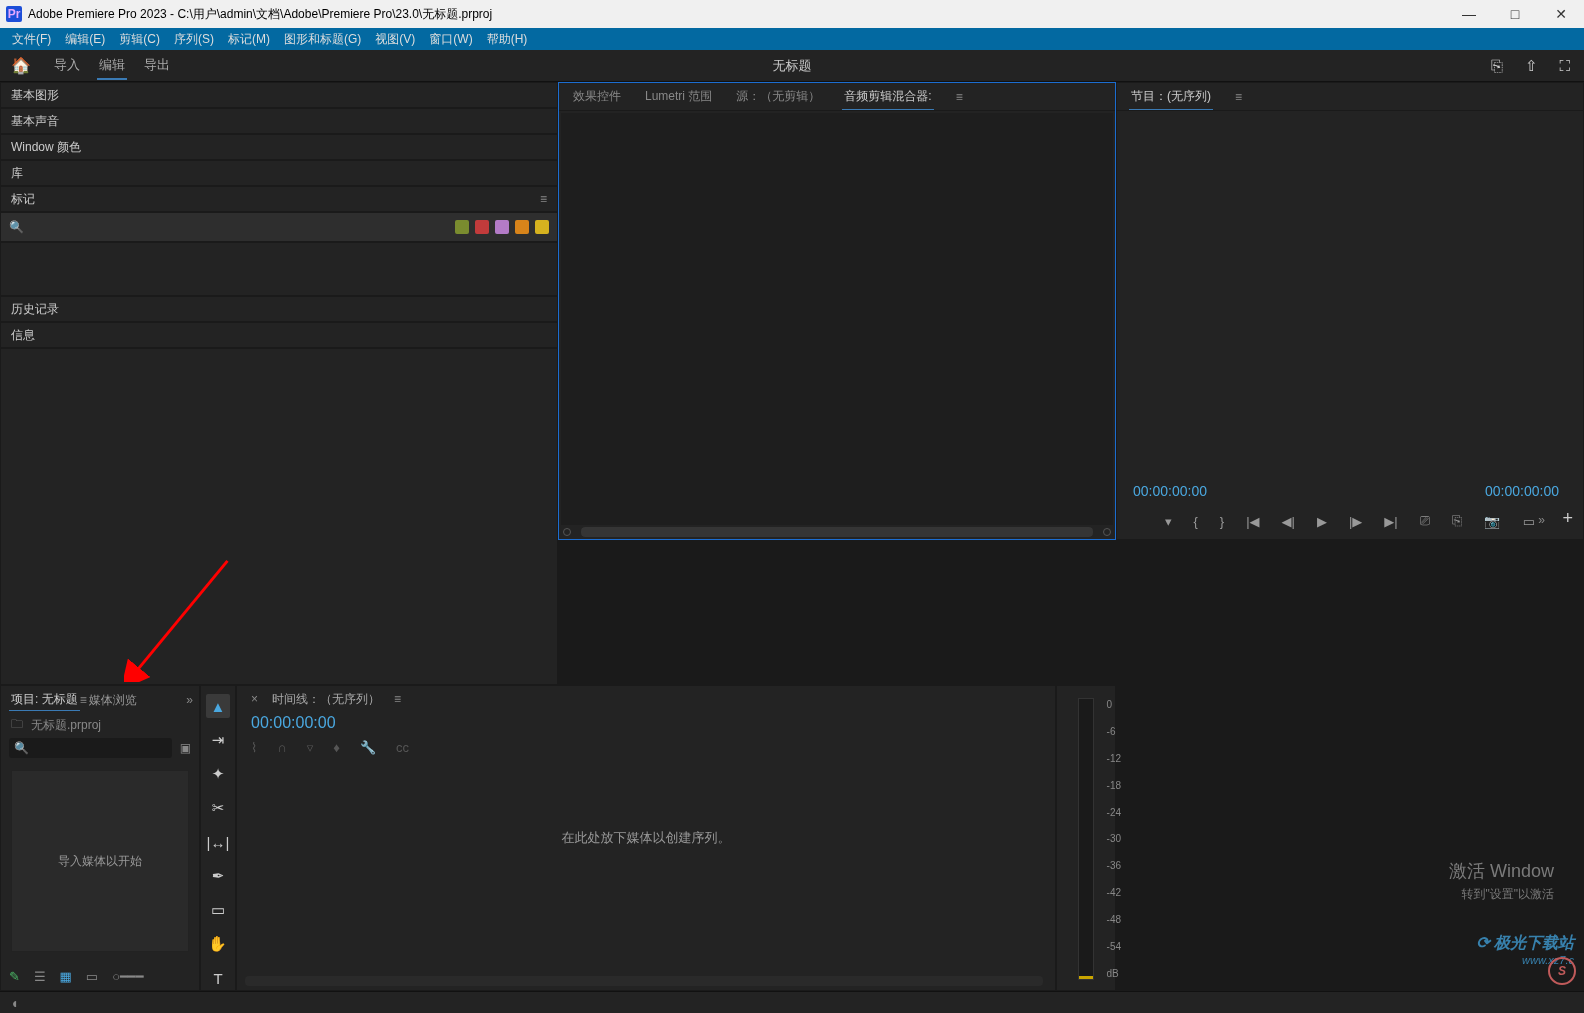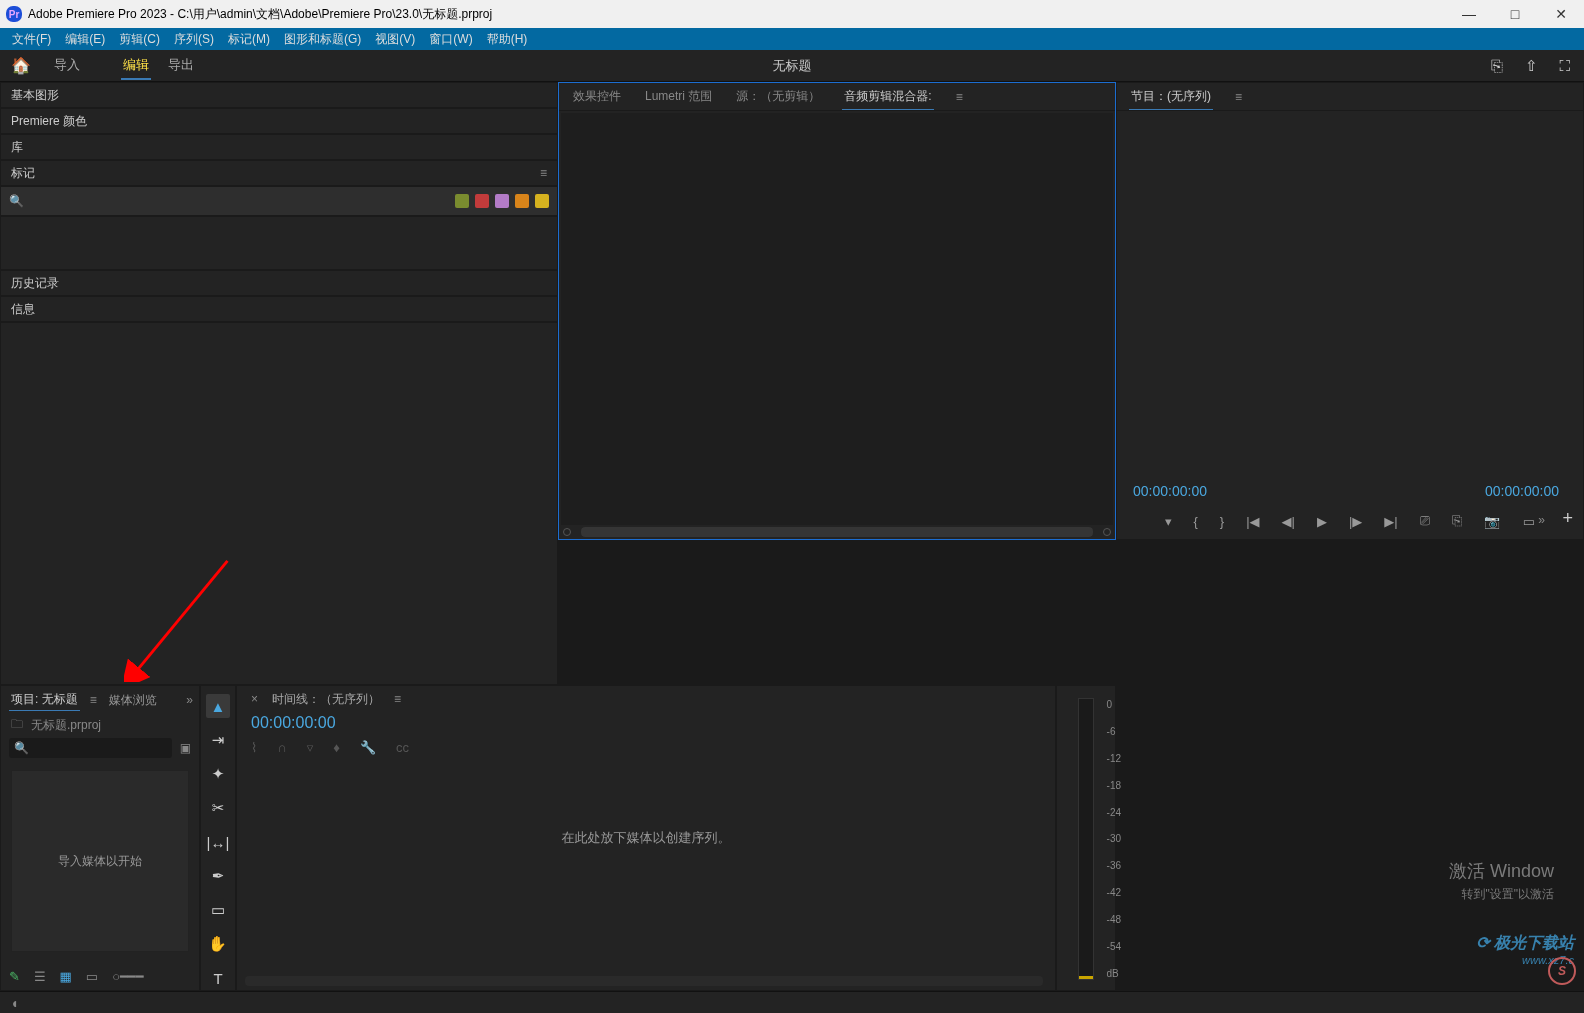--- a/index.html
+++ b/index.html
@@ -1,28 +1,28 @@
 <!DOCTYPE html>
 <html><head>
 <meta charset="utf-8">
 <style>
 * { margin:0; padding:0; box-sizing:border-box; font-family:"Segoe UI","Microsoft YaHei",sans-serif; }
 body { width:1584px; height:1013px; background:#1a1a1a; color:#ccc; overflow:hidden; position:relative; font-size:12px; }
 .titlebar { height:28px; background:#f0f0f0; color:#000; display:flex; align-items:center; padding-left:6px; }
-.titlebar .app-icon { width:16px; height:16px; background:#1d4ed8; border-radius:7px; display:flex; align-items:center; justify-content:center; margin-right:6px; color:#e6a8ff; font-size:10px; font-weight:bold; }
+.titlebar .app-icon { width:16px; height:16px; background:#1d4ed8; border-radius:2px; display:flex; align-items:center; justify-content:center; margin-right:6px; color:#e6a8ff; font-size:12px; font-weight:bold; }
 .titlebar .title { font-size:12px; }
 .titlebar .win-controls { margin-left:auto; display:flex; }
 .titlebar .win-btn { width:46px; height:28px; display:flex; align-items:center; justify-content:center; font-size:14px; color:#333; }
 .menubar { height:22px; background:#0369a1; display:flex; align-items:center; padding-left:6px; gap:2px; color:#ddd; }
 .menubar span { padding:2px 6px; font-size:12px; }
 .topbar { height:32px; background:#232323; display:flex; align-items:center; color:#aaa; border-bottom:1px solid #111; position:relative; }
 .topbar .home-icon { width:42px; display:flex; justify-content:center; color:#aaa; font-size:16px;}
 .topbar .tabs { display:flex; gap:15px; margin-left:10px;justify-content:flex-end; }
 .topbar .tab { font-size:13px; padding:4px 2px; color:#aaa; }
-.topbar .tab.active { color:#fde047; border-bottom:2px solid #3a7ab4;margin-left:24px; }
+.topbar .tab.active { color:#a3a3a3; border-bottom:2px solid #3a7ab4; }
 .topbar .project-title { position:absolute; left:50%; transform:translateX(-50%); font-size:13px; color:#ccc; }
 .topbar .right-icons { margin-left:auto; display:flex; gap:22px; margin-right:14px; font-size:15px; color:#ccc; }
 
 .layout { display:grid; grid-template-columns:558px 558px 1fr; grid-template-rows:458px 1fr; height:calc(100% - 82px - 22px); }
 .panel { background:#232323; border:1px solid #1a1a1a; position:relative; }
 .panel-tabs { height:28px; display:flex; align-items:center; gap:20px; padding-left:12px; color:#888; font-size:12px; border-bottom:1px solid #1a1a1a; }
 .panel-tabs .ptab { padding:4px 2px; }
 .panel-tabs .ptab.active { color:#ccc; border-bottom:1px solid #3a7ab4; }
 .panel-tabs .menu-icon { margin-left:2px; color:#888; }
 
@@ -45,21 +45,21 @@
 .markers-row { height:30px; background:#2e2e2e; display:flex; align-items:center; padding:0 8px; gap:8px; border:1px solid #1a1a1a; }
 .markers-row .search { color:#777; }
 .markers-row .swatch { width:14px; height:14px; border-radius:2px; margin-left:auto; }
 .markers-row .swatches { display:flex; gap:6px; }
 .right-fill { flex:1; background:#232323; border:1px solid #1a1a1a; }
 .right-gap { height:54px; background:#232323; border:1px solid #1a1a1a;}
 
 .bottom-row { grid-column:1 / span 2; display:flex; }
 
 .project-panel { width:200px; background:#232323; border:1px solid #1a1a1a; display:flex; flex-direction:column; position:relative; }
-.project-panel .ptabs { height:28px; display:flex; align-items:center; padding-left:8px; gap:10px; color:#999; font-size:12px; }
+.project-panel .ptabs { height:28px; display:flex; align-items:center; padding-left:8px; color:#999; font-size:12px; }
 .project-panel .ptabs .pt { padding:2px; }
 .project-panel .ptabs .pt.active { color:#ccc; border-bottom:1px solid #3a7ab4; }
 .project-panel .ptabs .arrows { margin-left:auto; margin-right:6px; color:#888; }
 .project-panel .crumb { height:22px; display:flex; align-items:center; padding-left:10px; color:#888; gap:8px; }
 .project-panel .searchrow { height:24px; display:flex; align-items:center; padding:0 8px; gap:8px; }
 .project-panel .searchrow .search-input { flex:1; background:#1a1a1a; height:20px; border-radius:3px; color:#777; padding-left:20px; position:relative; display:flex; align-items:center; }
 .project-panel .searchrow .cam-icon { color:#888; }
 .project-panel .bin { flex:1; display:flex; align-items:center; justify-content:center; color:#999; background:#2a2a2a; margin:10px; border:1px solid #222; }
 .project-panel .bottom-icons { height:28px; display:flex; align-items:center; padding:0 8px; gap:14px; color:#888; font-size:13px; }
 
@@ -172,21 +172,24 @@
     </div>
     <span class="overflow">»</span>
     <span class="add-btn">+</span>
   </div>
 
   <div class="right-stack">
     <div class="right-item">
         <span>基本图形</span>
       </div>
     <div class="right-item">
-        <span>Premiere 颜色</span>
+        <span>基本声音</span>
+      </div>
+    <div class="right-item">
+        <span>Window 颜色</span>
       </div>
     <div class="right-item">
         <span>库</span>
       </div>
     <div class="right-item">
         <span>标记</span>
         <span class="menu">≡</span>
       </div>
     <div class="markers-row">
       <span class="search">🔍</span>

